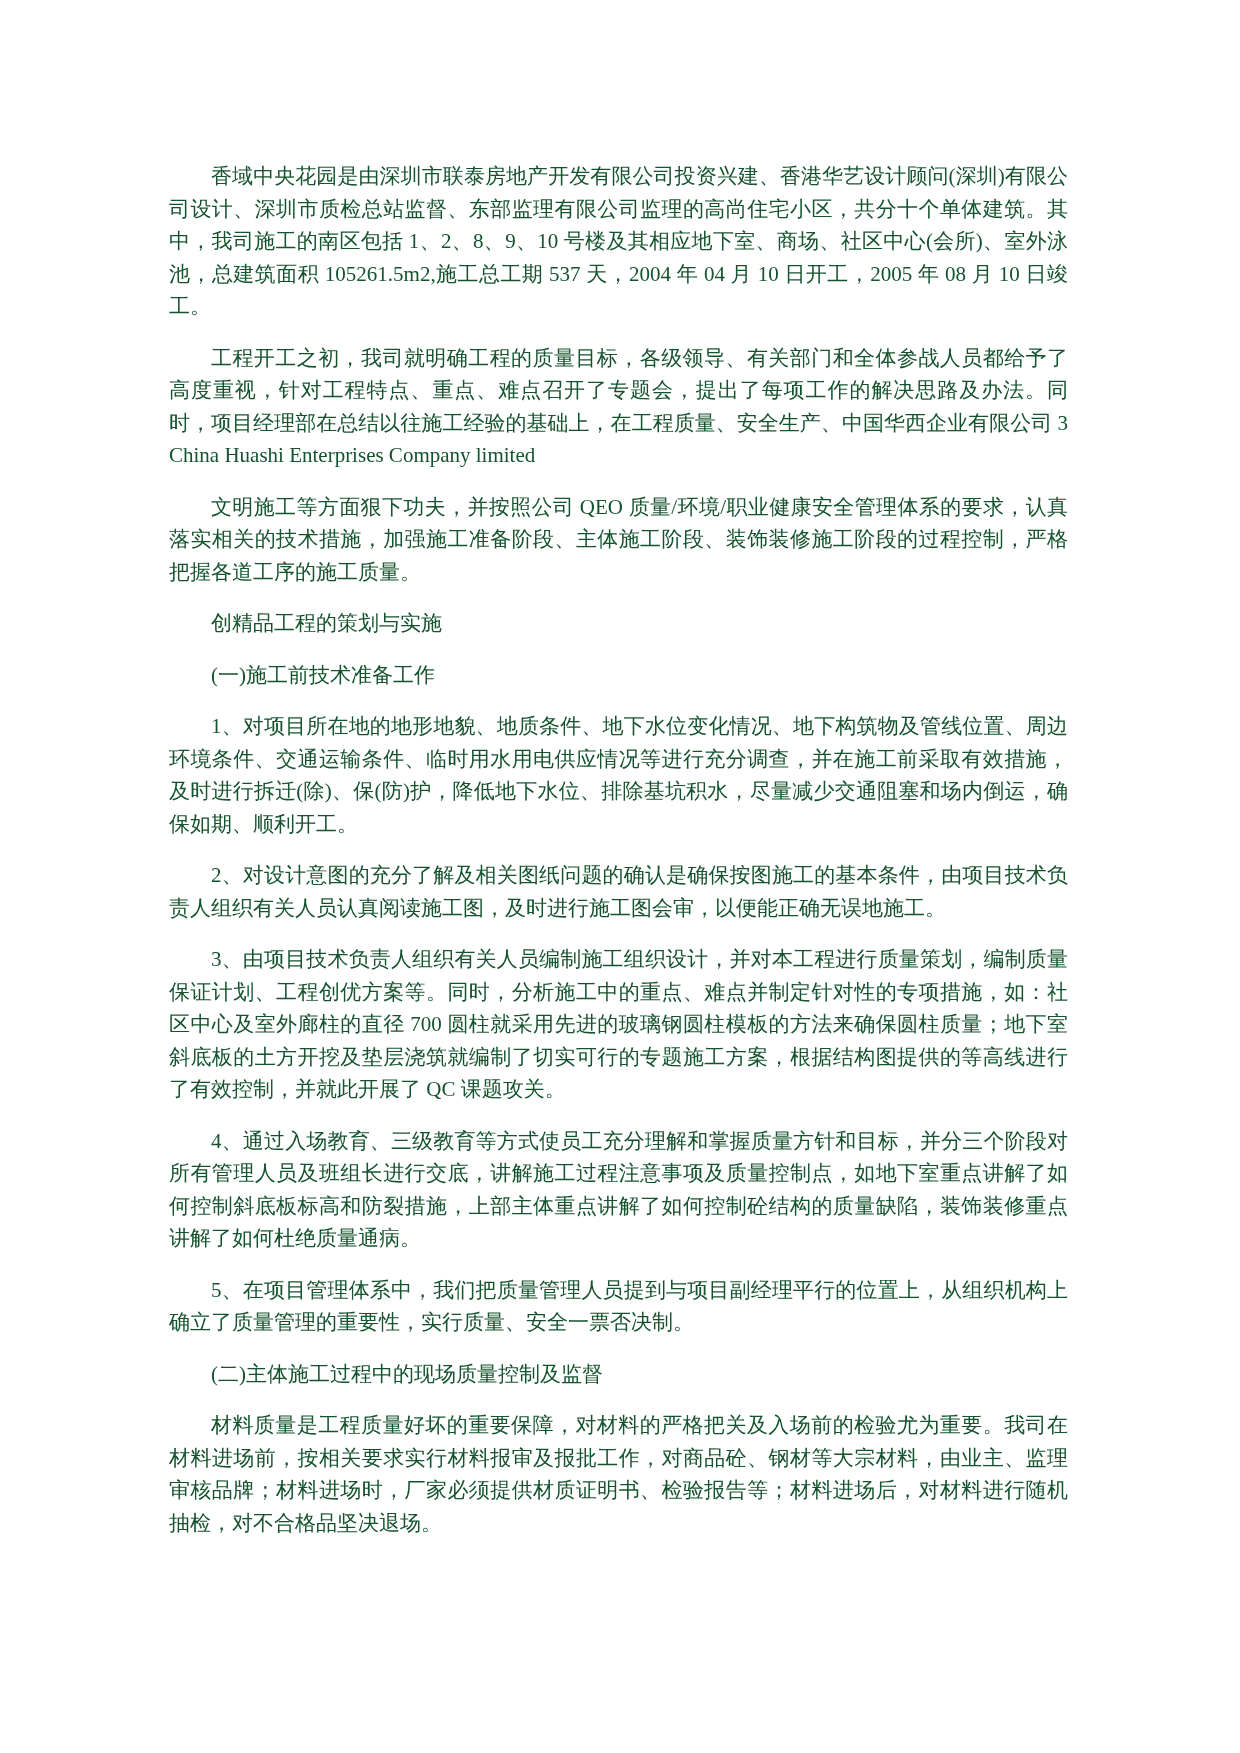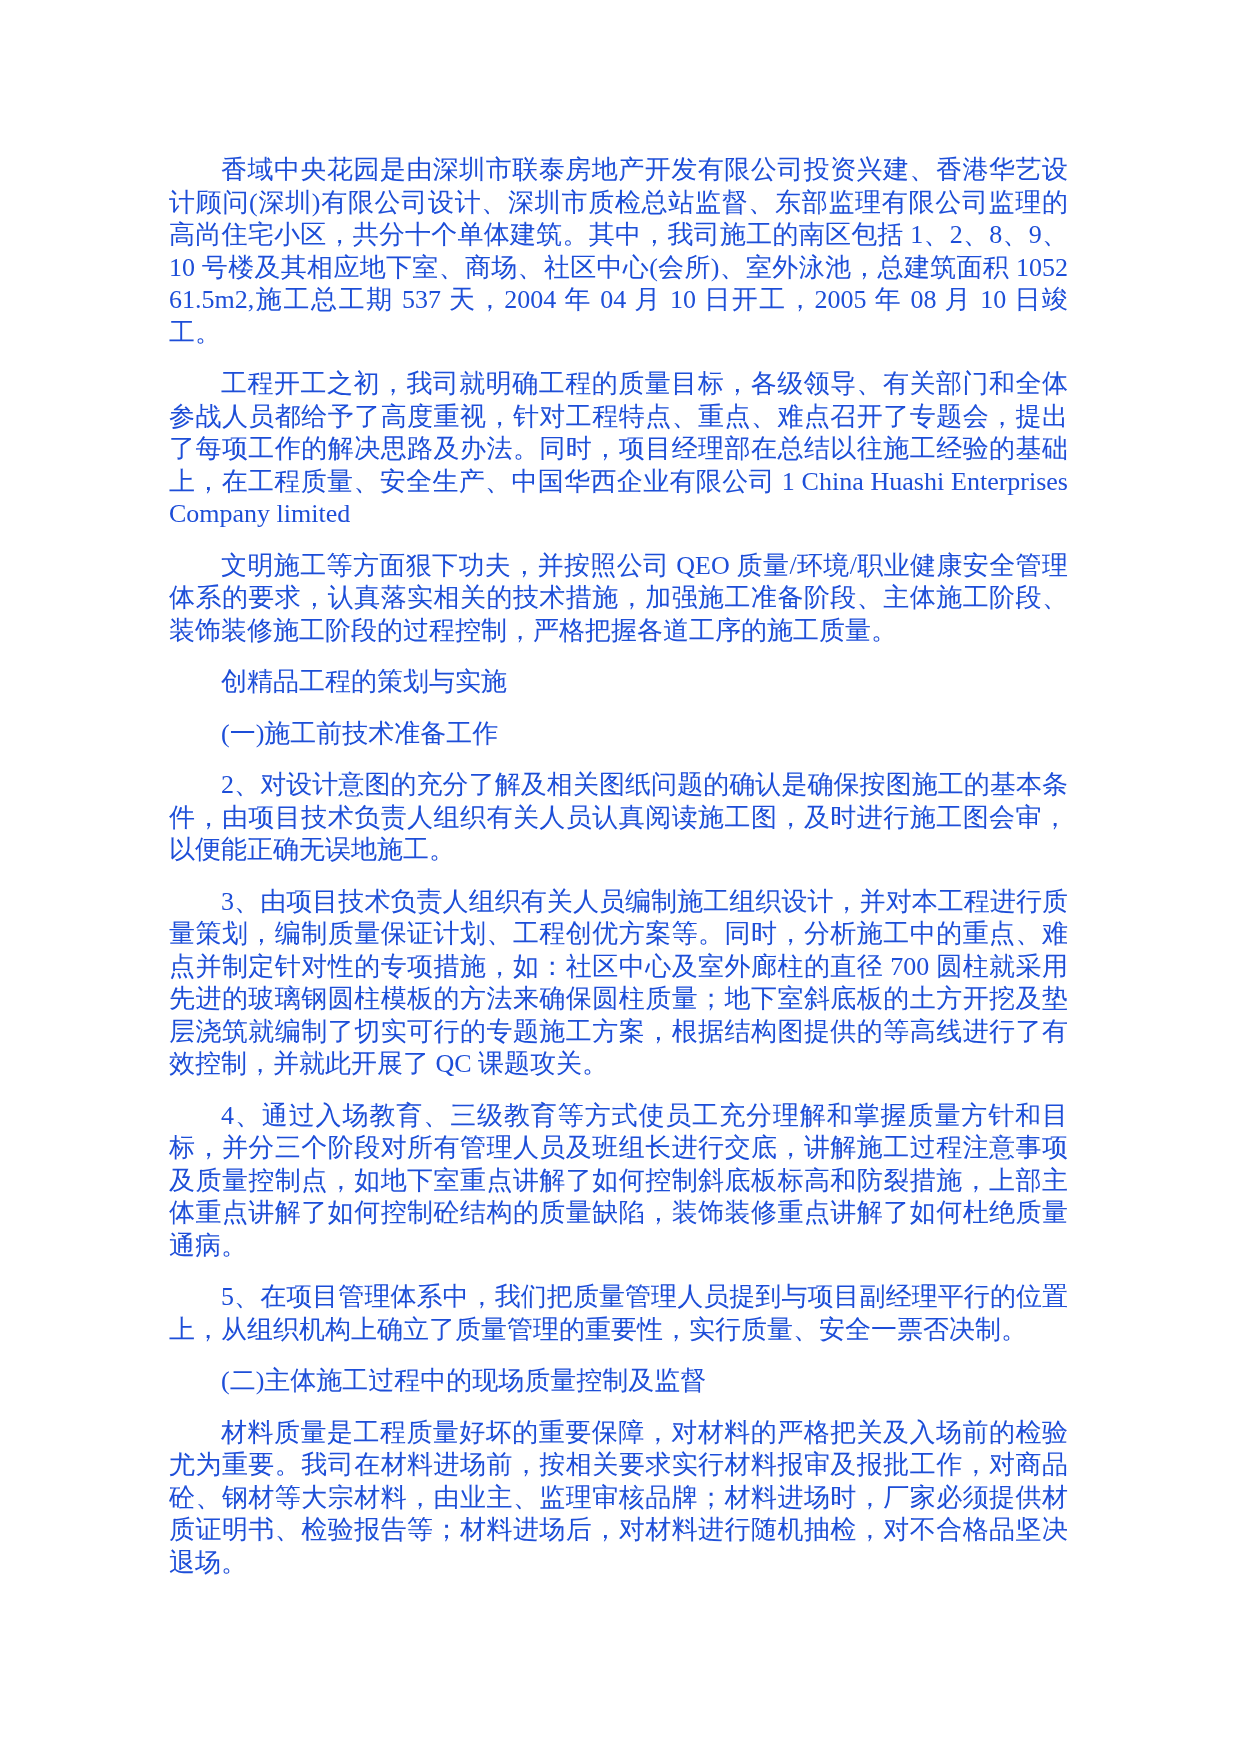--- a/index.html
+++ b/index.html
@@ -17,39 +17,40 @@
     box-sizing: border-box;
     width: 1240px;
     height: 1753px;
     padding: 146px 172px 0 169px;
     background: #ffffff;
   }
   .doc-body {
     width: 100%;
   }
   .para {
-    margin: 8px 0 19px 0;
-    font-size: 26px;
+    margin: 14px 0 19px 0;
+    font-size: 21px;
     line-height: 32.5px;
-    color: #1d4ed8;
+    color: #14532d;
     text-align: justify;
     text-indent: 2em;
     word-break: break-all;
   }
 </style>
 </head>
 <body>
 
 <div class="page">
   <div class="doc-body">
       <p class="para">香域中央花园是由深圳市联泰房地产开发有限公司投资兴建、香港华艺设计顾问(深圳)有限公司设计、深圳市质检总站监督、东部监理有限公司监理的高尚住宅小区，共分十个单体建筑。其中，我司施工的南区包括 1、2、8、9、10 号楼及其相应地下室、商场、社区中心(会所)、室外泳池，总建筑面积 105261.5m2,施工总工期 537 天，2004 年 04 月 10 日开工，2005 年 08 月 10 日竣工。</p>
-      <p class="para">工程开工之初，我司就明确工程的质量目标，各级领导、有关部门和全体参战人员都给予了高度重视，针对工程特点、重点、难点召开了专题会，提出了每项工作的解决思路及办法。同时，项目经理部在总结以往施工经验的基础上，在工程质量、安全生产、中国华西企业有限公司 1 China Huashi Enterprises Company limited</p>
+      <p class="para">工程开工之初，我司就明确工程的质量目标，各级领导、有关部门和全体参战人员都给予了高度重视，针对工程特点、重点、难点召开了专题会，提出了每项工作的解决思路及办法。同时，项目经理部在总结以往施工经验的基础上，在工程质量、安全生产、中国华西企业有限公司 3 China Huashi Enterprises Company limited</p>
       <p class="para">文明施工等方面狠下功夫，并按照公司 QEO 质量/环境/职业健康安全管理体系的要求，认真落实相关的技术措施，加强施工准备阶段、主体施工阶段、装饰装修施工阶段的过程控制，严格把握各道工序的施工质量。</p>
       <p class="para">创精品工程的策划与实施</p>
       <p class="para">(一)施工前技术准备工作</p>
+      <p class="para">1、对项目所在地的地形地貌、地质条件、地下水位变化情况、地下构筑物及管线位置、周边环境条件、交通运输条件、临时用水用电供应情况等进行充分调查，并在施工前采取有效措施，及时进行拆迁(除)、保(防)护，降低地下水位、排除基坑积水，尽量减少交通阻塞和场内倒运，确保如期、顺利开工。</p>
       <p class="para">2、对设计意图的充分了解及相关图纸问题的确认是确保按图施工的基本条件，由项目技术负责人组织有关人员认真阅读施工图，及时进行施工图会审，以便能正确无误地施工。</p>
       <p class="para">3、由项目技术负责人组织有关人员编制施工组织设计，并对本工程进行质量策划，编制质量保证计划、工程创优方案等。同时，分析施工中的重点、难点并制定针对性的专项措施，如：社区中心及室外廊柱的直径 700 圆柱就采用先进的玻璃钢圆柱模板的方法来确保圆柱质量；地下室斜底板的土方开挖及垫层浇筑就编制了切实可行的专题施工方案，根据结构图提供的等高线进行了有效控制，并就此开展了 QC 课题攻关。</p>
       <p class="para">4、通过入场教育、三级教育等方式使员工充分理解和掌握质量方针和目标，并分三个阶段对所有管理人员及班组长进行交底，讲解施工过程注意事项及质量控制点，如地下室重点讲解了如何控制斜底板标高和防裂措施，上部主体重点讲解了如何控制砼结构的质量缺陷，装饰装修重点讲解了如何杜绝质量通病。</p>
       <p class="para">5、在项目管理体系中，我们把质量管理人员提到与项目副经理平行的位置上，从组织机构上确立了质量管理的重要性，实行质量、安全一票否决制。</p>
       <p class="para">(二)主体施工过程中的现场质量控制及监督</p>
       <p class="para">材料质量是工程质量好坏的重要保障，对材料的严格把关及入场前的检验尤为重要。我司在材料进场前，按相关要求实行材料报审及报批工作，对商品砼、钢材等大宗材料，由业主、监理审核品牌；材料进场时，厂家必须提供材质证明书、检验报告等；材料进场后，对材料进行随机抽检，对不合格品坚决退场。</p>
     </div>
 </div>
 
 </body></html>

